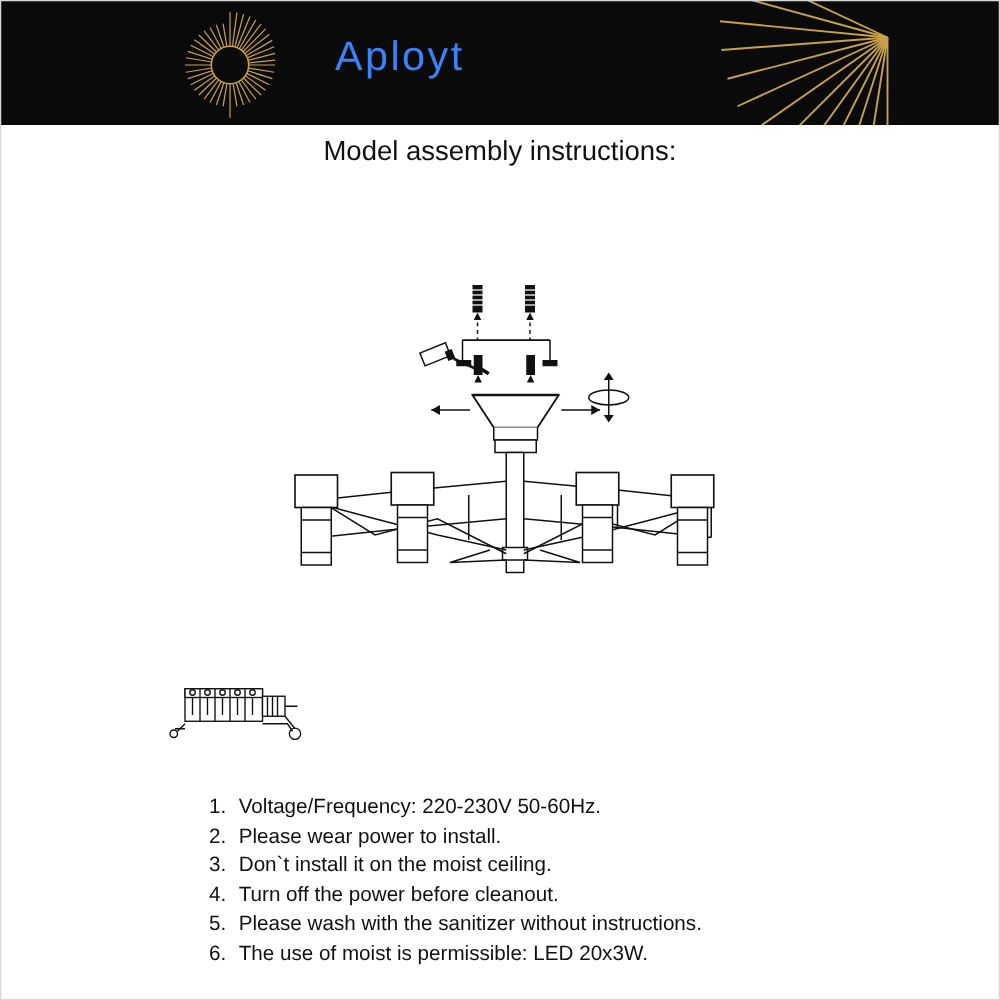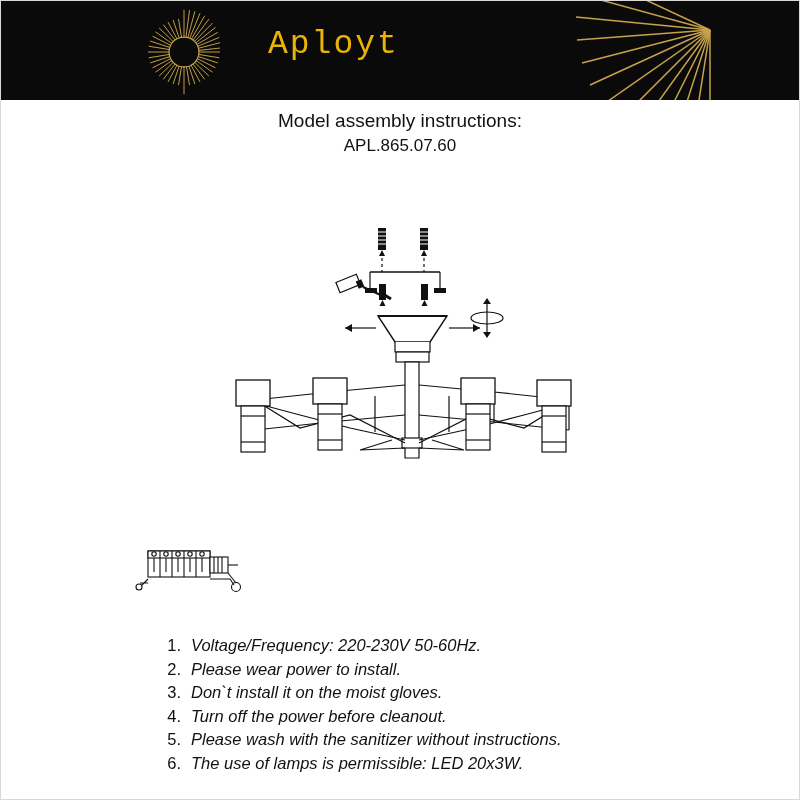--- a/index.html
+++ b/index.html
@@ -40,36 +40,36 @@
     position: absolute;
     right: -60px;
     top: -120px;
     width: 300px;
     height: 300px;
   }
   .brand {
     position: absolute;
     left: 268px;
     top: 26px;
-    font-family: Liberation Mono, monospace;
+    font-family: Liberation Sans, sans-serif;
     font-size: 33px;
     letter-spacing: 2px;
-    color: #eab308;
+    color: #3b82f6;
     font-weight: 400;
   }
   
   .title-block {
     position: absolute;
     top: 108px;
     left: 0;
     width: 800px;
     text-align: center;
   }
   .title-line-1 {
-    font-size: 19px;
+    font-size: 22px;
     color: #111;
     line-height: 25px;
   }
   .title-line-2 {
     font-size: 17px;
     color: #111;
     line-height: 25px;
   }
   
   .diagram {
@@ -101,21 +101,20 @@
     color: #111;
   }
   .instr-num {
     width: 26px;
     flex: 0 0 26px;
     text-align: right;
     padding-right: 10px;
   }
   .instr-text {
     flex: 1 1 auto;
-    font-style: italic;
   }
   
   .page-border {
     position: absolute;
     inset: 0;
     border: 1px solid #d8d8d8;
     pointer-events: none;
   }
 </style>
 </head>
@@ -189,21 +188,20 @@
         <line x1="150" y1="150" x2="19" y2="114"></line>
         <line x1="150" y1="150" x2="26" y2="92"></line>
       </g>
     </svg>
 
     <div class="brand">Aployt</div>
   </div>
 
   <div class="title-block">
     <div class="title-line-1">Model assembly instructions:</div>
-    <div class="title-line-2">APL.865.07.60</div>
   </div>
 
   <svg class="diagram" viewBox="0 0 800 330">
     <g stroke="#111" fill="none" stroke-width="1.2">
 
       <g>
         <rect x="378" y="28" width="8" height="22" fill="#111" stroke="none"></rect>
         <path d="M382 50 l-3 6 h6 z" fill="#111" stroke="none"></path>
         <line x1="376" y1="32" x2="388" y2="32" stroke="#fff" stroke-width="1"></line>
         <line x1="376" y1="36" x2="388" y2="36" stroke="#fff" stroke-width="1"></line>
@@ -350,30 +348,30 @@
     <div class="instr-row">
       <span class="instr-num">1.</span>
       <span class="instr-text">Voltage/Frequency: 220-230V 50-60Hz.</span>
     </div>
     <div class="instr-row">
       <span class="instr-num">2.</span>
       <span class="instr-text">Please wear power to install.</span>
     </div>
     <div class="instr-row">
       <span class="instr-num">3.</span>
-      <span class="instr-text">Don`t install it on the moist gloves.</span>
+      <span class="instr-text">Don`t install it on the moist ceiling.</span>
     </div>
     <div class="instr-row">
       <span class="instr-num">4.</span>
       <span class="instr-text">Turn off the power before cleanout.</span>
     </div>
     <div class="instr-row">
       <span class="instr-num">5.</span>
       <span class="instr-text">Please wash with the sanitizer without instructions.</span>
     </div>
     <div class="instr-row">
       <span class="instr-num">6.</span>
-      <span class="instr-text">The use of lamps is permissible: LED 20x3W.</span>
+      <span class="instr-text">The use of moist is permissible: LED 20x3W.</span>
     </div>
   </div>
 
   <div class="page-border"></div>
 </div>
 
 </body></html>

